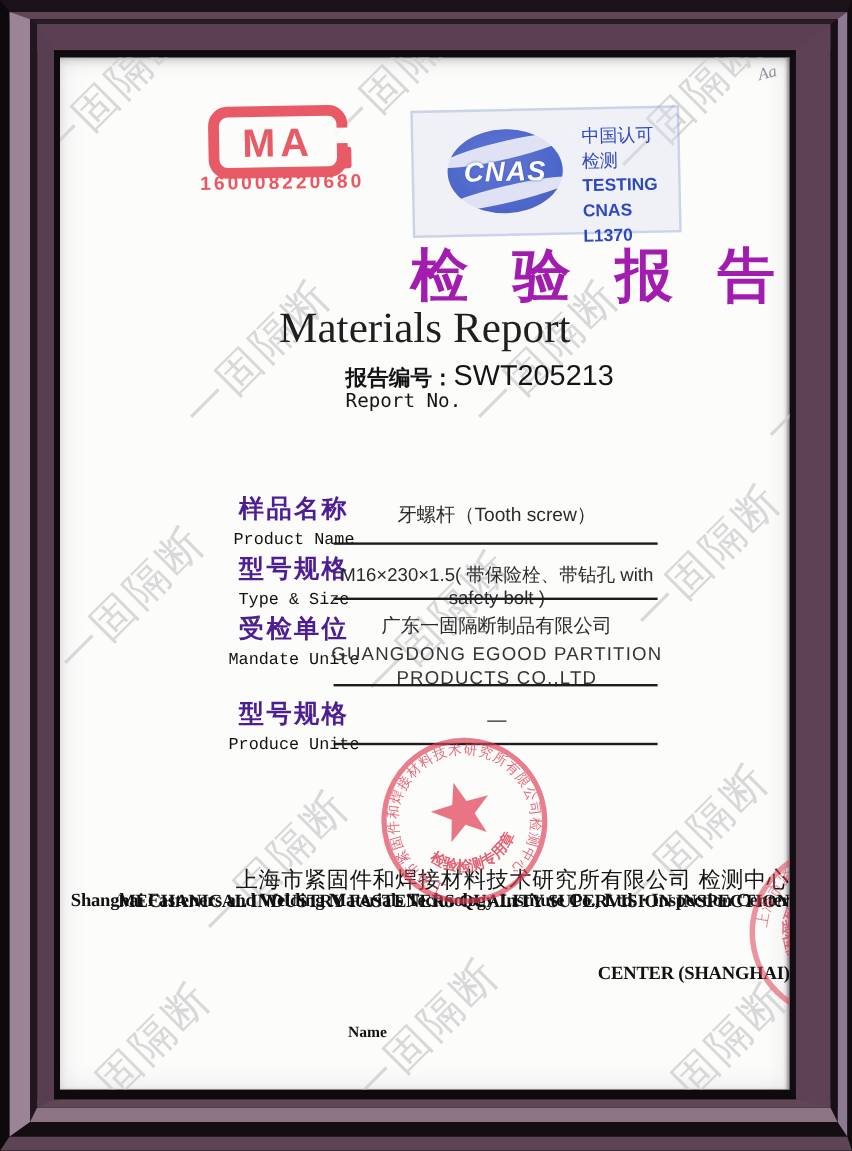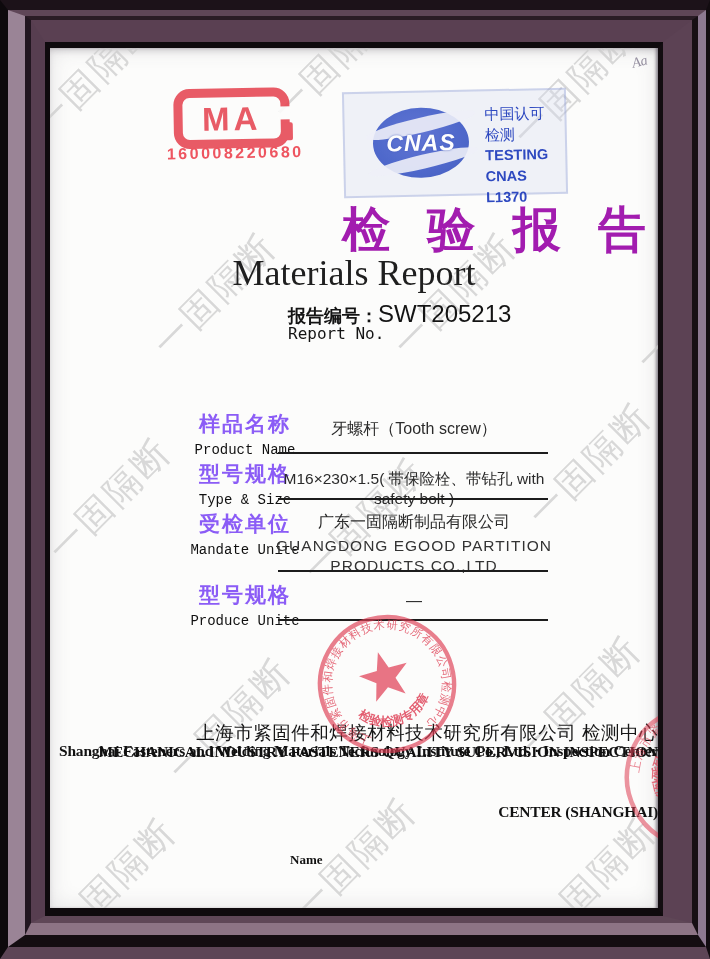--- a/index.html
+++ b/index.html
@@ -49,21 +49,21 @@
   .title-cn{left:0;top:150px;width:100%;text-align:right;font-size:48px;font-weight:700;
             color:#a21caf;letter-spacing:12px;}
   .title-en{left:0;top:204px;width:100%;text-align:center;font-family:"Liberation Serif",serif;
             font-size:36px;color:#1f1f1f;}
   .repno{left:238px;top:252px;font-size:18px;color:#141414;}
   .repno .cn{font-weight:700;text-align:right;}
   .repno .val{font-family:Liberation Sans, sans-serif;font-size:24px;}
   .repno-en{left:238px;top:276px;font-family:"DejaVu Sans Mono",monospace;font-size:16px;color:#141414;}
   
   .flabel{left:120px;width:150px;text-align:center;}
-  .flabel .cn{font-size:21px;font-weight:600;color:#8b5cf6;letter-spacing:2px;}
+  .flabel .cn{font-size:21px;font-weight:600;color:#4c1d95;letter-spacing:2px;}
   .flabel .en{font-family:Liberation Mono, monospace;font-size:14px;color:#101010;margin-top:4px;}
   .fval{left:218px;width:292px;text-align:center;color:#2b2b2b;}
   .uline{left:228px;width:270px;height:2px;background:#1c1c1c;}
   
   .stamp{position:absolute;opacity:.92;}
   .stamp-center{left:250px;top:549px;width:174px;height:174px;transform:rotate(-16deg);}
   .stamp-right{left:556px;top:638px;width:182px;height:182px;transform:rotate(62deg);}
   
   .foot{left:0;width:100%;text-align:right;color:#161616;}
   .cnline{font-size:18.5px;letter-spacing:.5px;}

